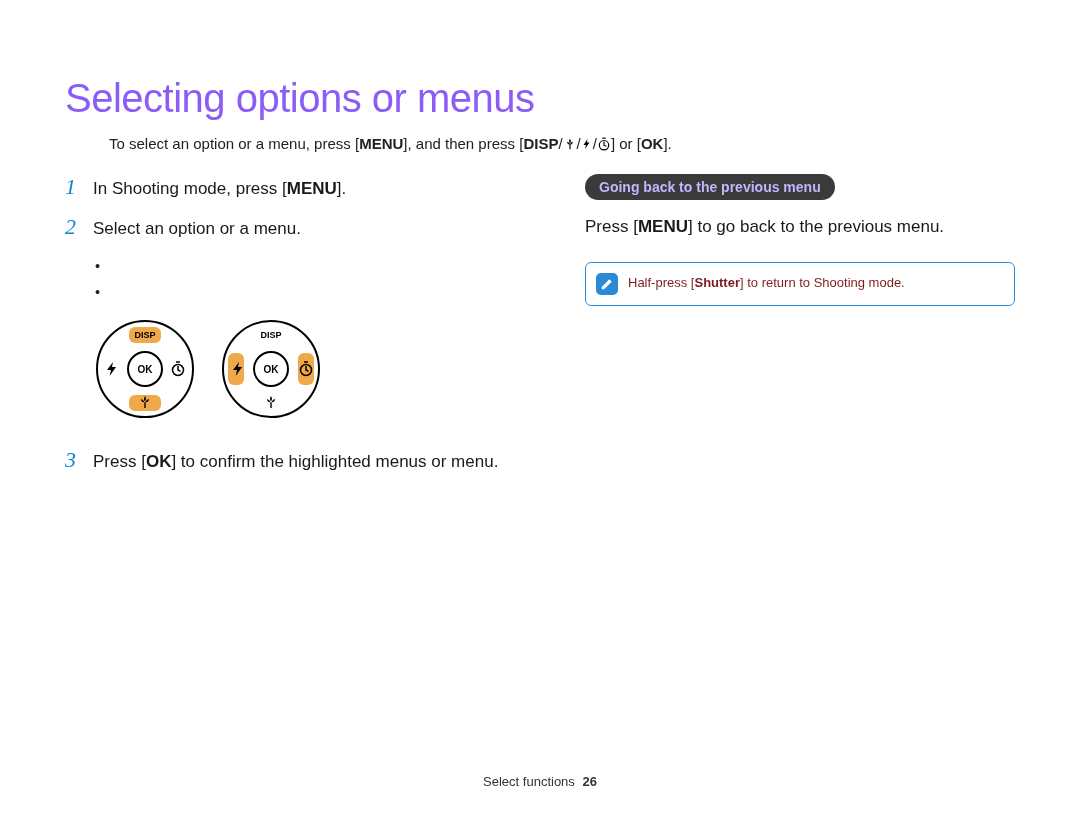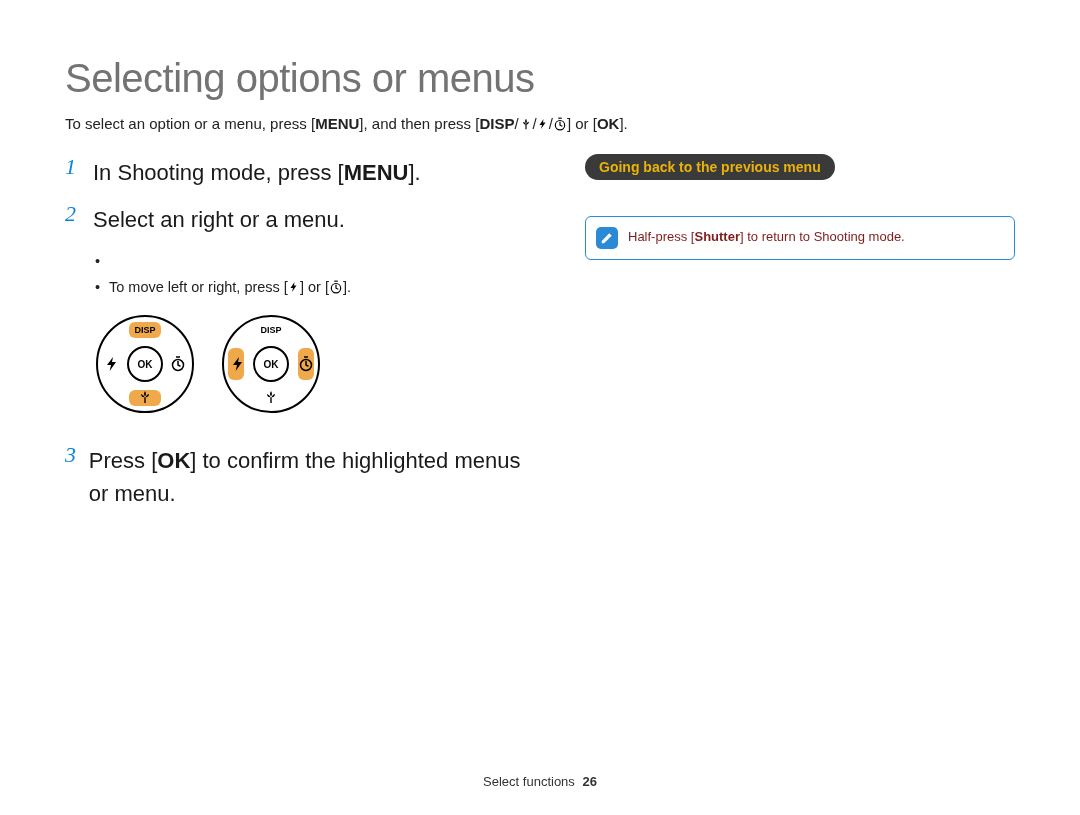--- a/index.html
+++ b/index.html
@@ -1,31 +1,31 @@
 <!DOCTYPE html>
 <html><head>
 <meta charset="utf-8">
 <style>
   * { box-sizing: border-box; margin: 0; padding: 0; }
   html, body { width: 1080px; height: 815px; background: #fff; font-family: Arial, Helvetica, sans-serif; color: #1a1a1a; }
   .page { padding: 56px 65px 0 65px; position: relative; height: 100%; }
-  .title { font-size: 40px; font-weight: 400; color: #737373; letter-spacing: -0.5px; margin-bottom: 14px; font-family: "Arial Narrow", Arial, sans-serif; font-stretch: condensed; }
-  .intro { font-size: 15px; color: #222; margin-bottom: 22px; }
+  .title { font-size: 40px; font-weight: 400; color: #8b5cf6; letter-spacing: -0.5px; margin-bottom: 14px; font-family: "Arial Narrow", Arial, sans-serif; font-stretch: condensed; margin-top: 20px; }
+  .intro { font-size: 15px; color: #222; margin-bottom: 22px; margin-left: 44px; }
   .bold { font-weight: 700; }
   .columns { display: flex; gap: 50px; }
   .col-left { flex: 0 0 470px; }
   .col-right { flex: 1; }
   .stepnum { font-family: Georgia, "Times New Roman", serif; font-style: italic; font-size: 22px; color: #0a84d6; display: inline-block; width: 28px; vertical-align: top; }
   .step { display: flex; margin-bottom: 12px; }
-  .step-body { font-size: 22px; line-height: 1.5; padding-top: 2px; }
+  .step-body { font-size: 17px; line-height: 1.5; padding-top: 2px; }
   .bullets { margin-left: 30px; margin-top: 6px; margin-bottom: 14px; }
   .bullet { font-size: 14.5px; color: #222; line-height: 1.8; display: flex; }
   .bullet-dot { width: 14px; flex: 0 0 14px; }
   .dials { display: flex; gap: 26px; margin-left: 30px; margin-bottom: 28px; }
-  .pill { display: inline-block; background: #3a3a3a; color: #eab308; font-weight: 700; font-size: 14px; padding: 5px 14px; border-radius: 14px; margin-bottom: 14px; }
+  .pill { display: inline-block; background: #3a3a3a; color: #c4b5fd; font-weight: 700; font-size: 14px; padding: 5px 14px; border-radius: 14px; margin-bottom: 14px; }
   .right-text { font-size: 17px; line-height: 1.5; }
   .note-box { border: 1.5px solid #2a8ad6; border-radius: 6px; padding: 10px 12px 10px 10px; margin-top: 22px; display: flex; align-items: flex-start; gap: 10px; }
   .note-icon { width: 22px; height: 22px; border-radius: 5px; background: #2a8ad6; color: #fff; display: flex; align-items: center; justify-content: center; flex: 0 0 22px; }
   .note-text { font-size: 13px; color: #7f1d1d; padding-top: 2px; }
   .footer { position: absolute; bottom: 26px; left: 0; right: 0; text-align: center; font-size: 13px; color: #333; }
   .footer .pg { font-weight: 700; margin-left: 4px; }
   
   .ik { display: inline-block; vertical-align: -2px; }
   svg { display: block; }
 </style>
@@ -52,38 +52,29 @@
 
       <div class="step">
         <div class="stepnum">1</div>
         <div class="step-body">
           <span>In Shooting mode, press [</span><span class="bold">MENU</span><span>].</span>
         </div>
       </div>
 
       <div class="step">
         <div class="stepnum">2</div>
-        <div class="step-body">Select an right or a menu.</div>
+        <div class="step-body">Select an option or a menu.</div>
       </div>
 
       <div class="bullets">
         <div class="bullet">
           <span class="bullet-dot">•</span>
         </div>
         <div class="bullet">
           <span class="bullet-dot">•</span>
-          <span>
-            <span>To move left or right, press [</span><span class="ik"><svg width="12" height="14" viewBox="0 0 24 24">
-                  <path fill="#000" d="M13 2L5 14h5l-2 8 9-13h-5z"></path>
-                </svg></span><span>] or [</span><span class="ik"><svg width="14" height="14" viewBox="0 0 24 24">
-                  <circle cx="12" cy="14" r="8" fill="none" stroke="#000" stroke-width="2"></circle>
-                  <path d="M12 8v6l4 2" stroke="#000" stroke-width="2" fill="none"></path>
-                  <path d="M9 2h6" stroke="#000" stroke-width="2"></path>
-                </svg></span><span>].</span>
-          </span>
         </div>
       </div>
 
       <div class="dials">
 
         <svg width="100" height="100" viewBox="0 0 100 100">
           <circle cx="50" cy="50" r="48" fill="#fff" stroke="#000" stroke-width="2"></circle>
           <circle cx="50" cy="50" r="17" fill="#fff" stroke="#000" stroke-width="2"></circle>
 
           <rect x="34" y="8" width="32" height="16" rx="6" fill="#f0a94a"></rect>
@@ -141,20 +132,23 @@
         <div class="stepnum">3</div>
         <div class="step-body">
           <span>Press [</span><span class="bold">OK</span><span>] to confirm the highlighted menus or menu.</span>
         </div>
       </div>
 
     </div>
 
     <div class="col-right">
       <div class="pill">Going back to the previous menu</div>
+      <div class="right-text">
+        <span>Press [</span><span class="bold">MENU</span><span>] to go back to the previous menu.</span>
+      </div>
 
       <div class="note-box">
         <div class="note-icon">
           <svg width="14" height="14" viewBox="0 0 24 24">
               <path fill="#fff" d="M3 17l13-13 4 4L7 21H3v-4z"></path>
               <path fill="none" stroke="#fff" stroke-width="2" d="M14 6l4 4"></path>
             </svg>
         </div>
         <div class="note-text">
           <span>Half-press [</span><span class="bold">Shutter</span><span>] to return to Shooting mode.</span>

